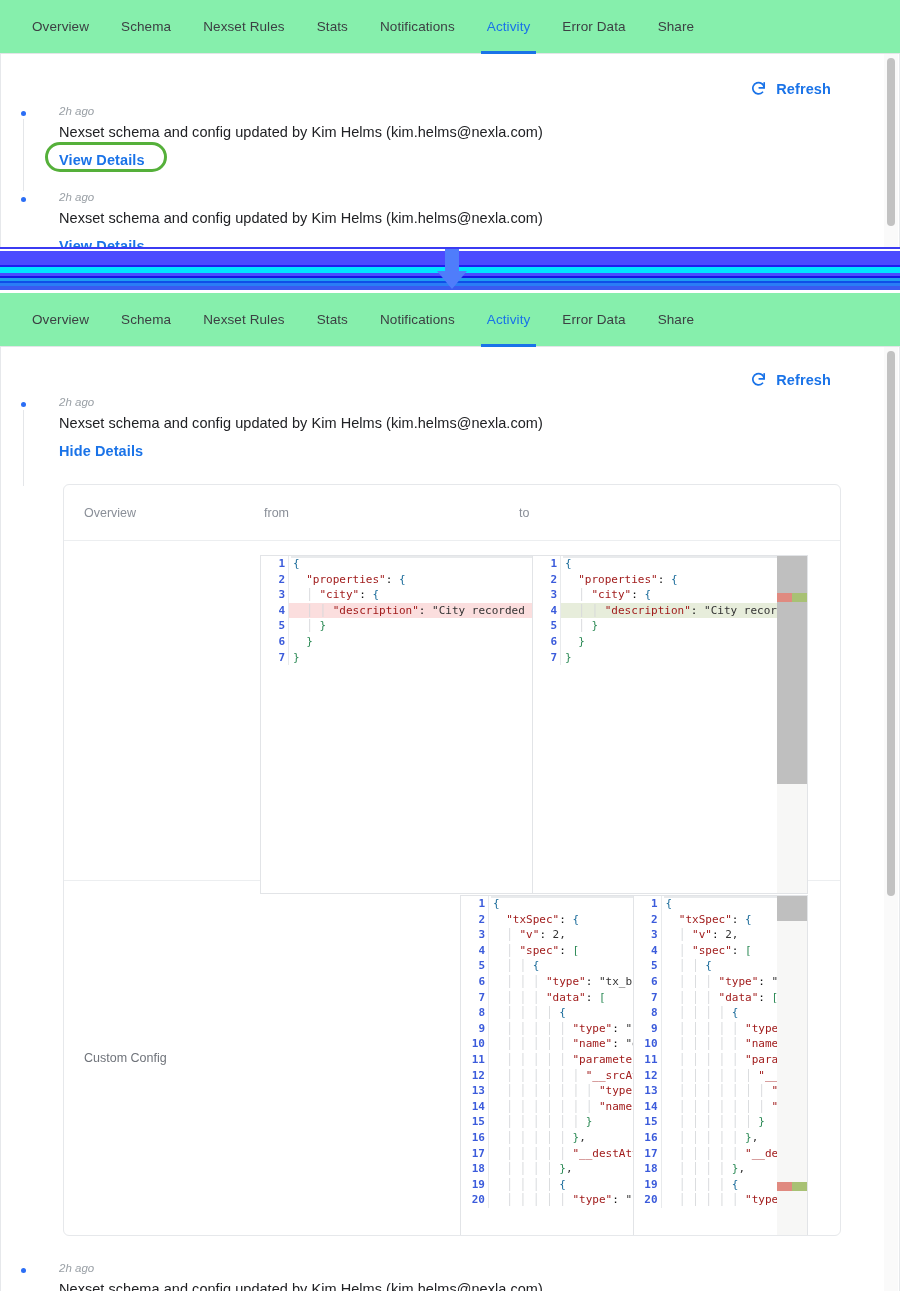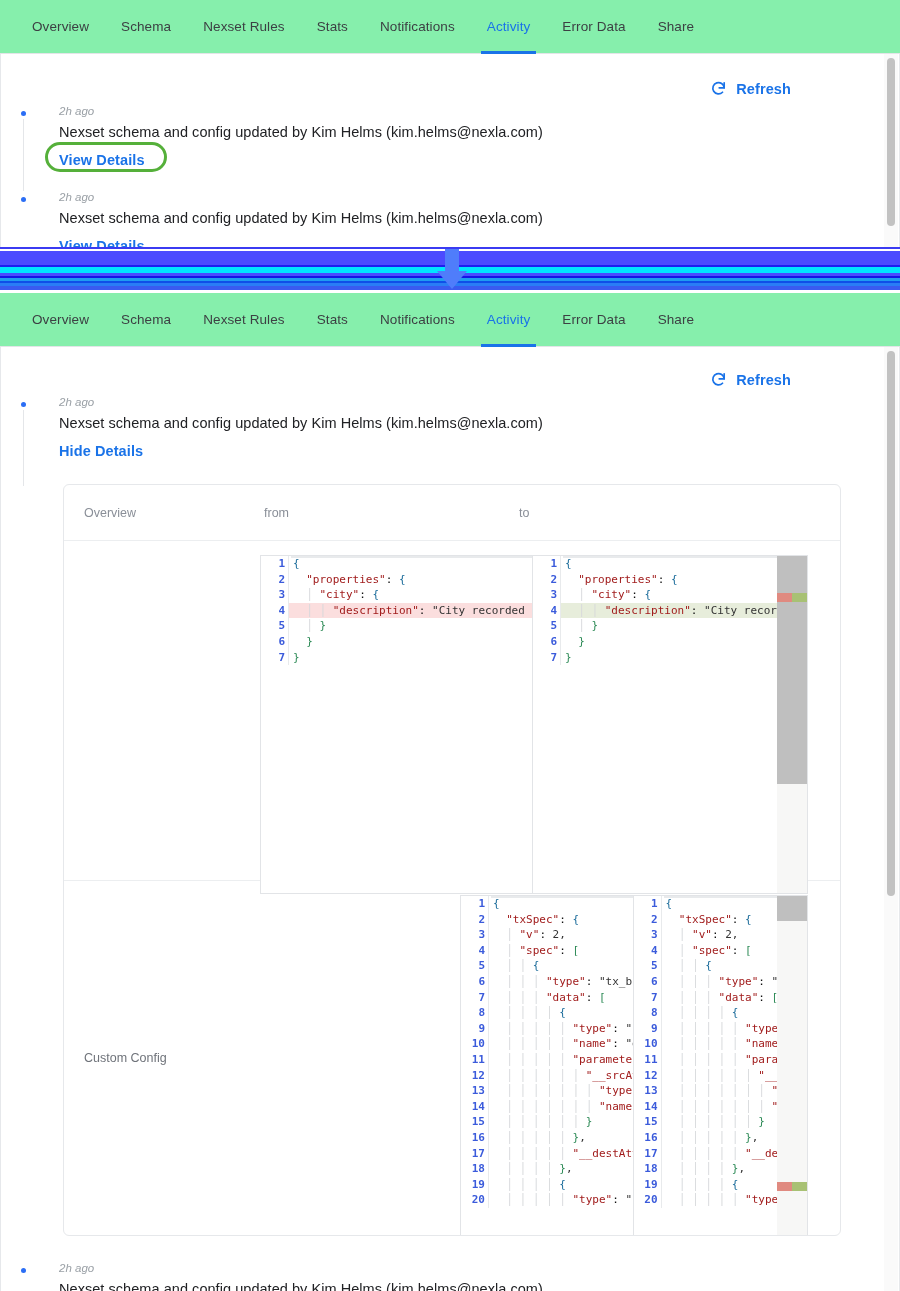--- a/index.html
+++ b/index.html
@@ -45,21 +45,21 @@
   .panel {
     position: relative;
     background: #fff;
     border-right: 1px solid #e6e8eb;
     border-left: 1px solid #e6e8eb;
     overflow: hidden;
   }
 
   .refresh-row {
     display: flex; justify-content: flex-end; align-items: center;
-    padding: 26px 108px 0 0;
+    padding: 26px 68px 0 0;
   }
   .refresh-btn {
     display: inline-flex; align-items: center; gap: 9px;
     color: #1a73e8; font-size: 14.5px; font-weight: 700;
     cursor: pointer; letter-spacing: .1px;
   }
   .refresh-icon { width: 17px; height: 17px; display:block; }
 
   
   .activity-list { position: relative; margin: 10px 0 0 0; padding-left: 0; }

